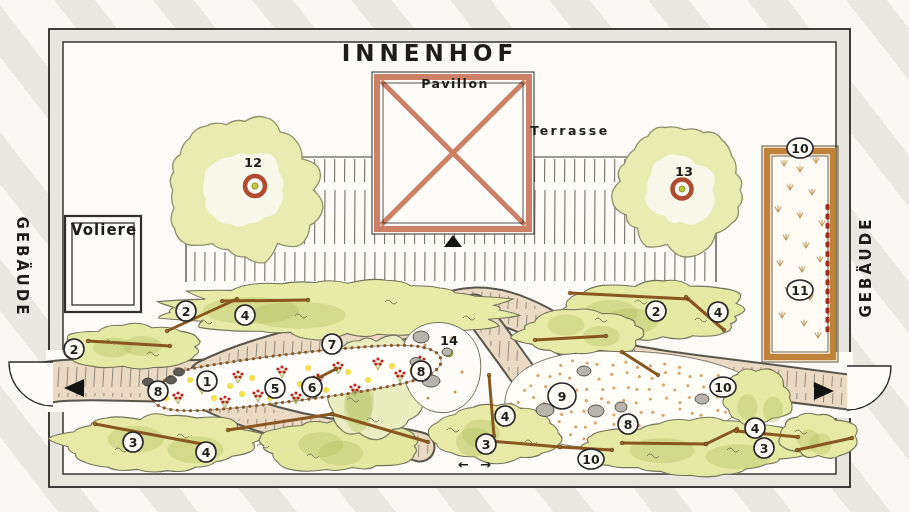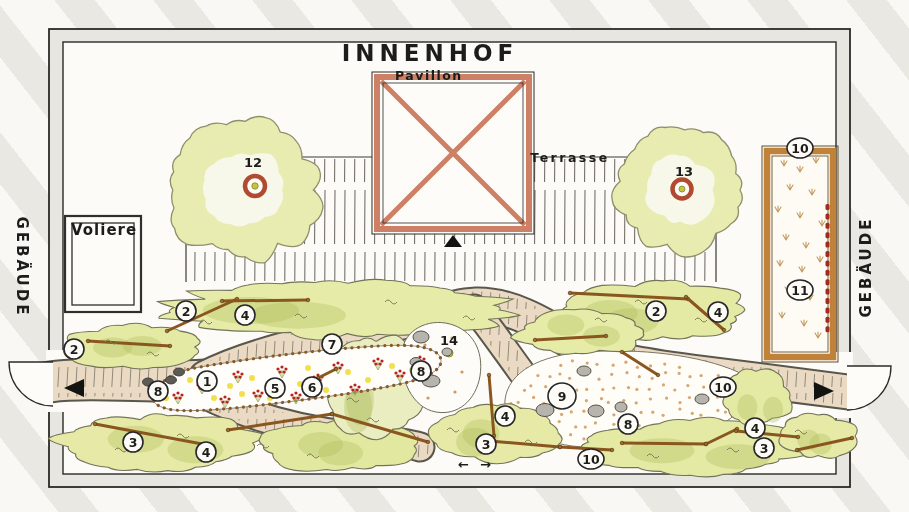--- a/index.html
+++ b/index.html
@@ -6,22 +6,22 @@
   body{
     width:909px;height:512px;position:relative;overflow:hidden;
     font-family:"DejaVu Sans",sans-serif;color:#1c1c1a;
     background:#f9f8f4;
     background-image:repeating-linear-gradient(52deg,rgba(0,0,0,0) 0 46px,rgba(187,184,172,0.25) 46px 78px);
   }
   .stage{position:absolute;inset:0}
   svg{position:absolute;left:0;top:0}
   .lbl{position:absolute;white-space:nowrap;pointer-events:none;color:#1c1c1a}
   .title{left:340px;top:40px;width:180px;text-align:center;font-size:23px;font-weight:700;letter-spacing:5px}
-  .pavilion{left:395px;top:68px;width:120px;font-size:12.5px;font-weight:600;letter-spacing:1.5px}
-  .terrace{left:515px;top:150px;width:110px;text-align:center;font-size:12.5px;font-weight:600;letter-spacing:2.5px}
+  .pavilion{left:395px;top:76px;width:120px;text-align:center;font-size:12.5px;font-weight:600;letter-spacing:1.5px}
+  .terrace{left:515px;top:123px;width:110px;text-align:center;font-size:12.5px;font-weight:600;letter-spacing:2.5px}
   .aviary{left:71px;top:221px;font-size:15px;font-weight:600;letter-spacing:1px}
   .bleft{left:-38px;top:258px;width:120px;text-align:center;font-size:15px;font-weight:700;letter-spacing:3px;transform:rotate(90deg)}
   .bright{left:806px;top:258px;width:120px;text-align:center;font-size:15px;font-weight:700;letter-spacing:3px;transform:rotate(-90deg)}
   .pflege{left:345px;top:457px;width:260px;display:flex;justify-content:center;gap:10px;font-size:13px;font-weight:600;letter-spacing:1px}
 </style>
 </head>
 <body>
 
 <div class="stage">
 <svg id="plan" width="909" height="512" viewBox="0 0 909 512">

